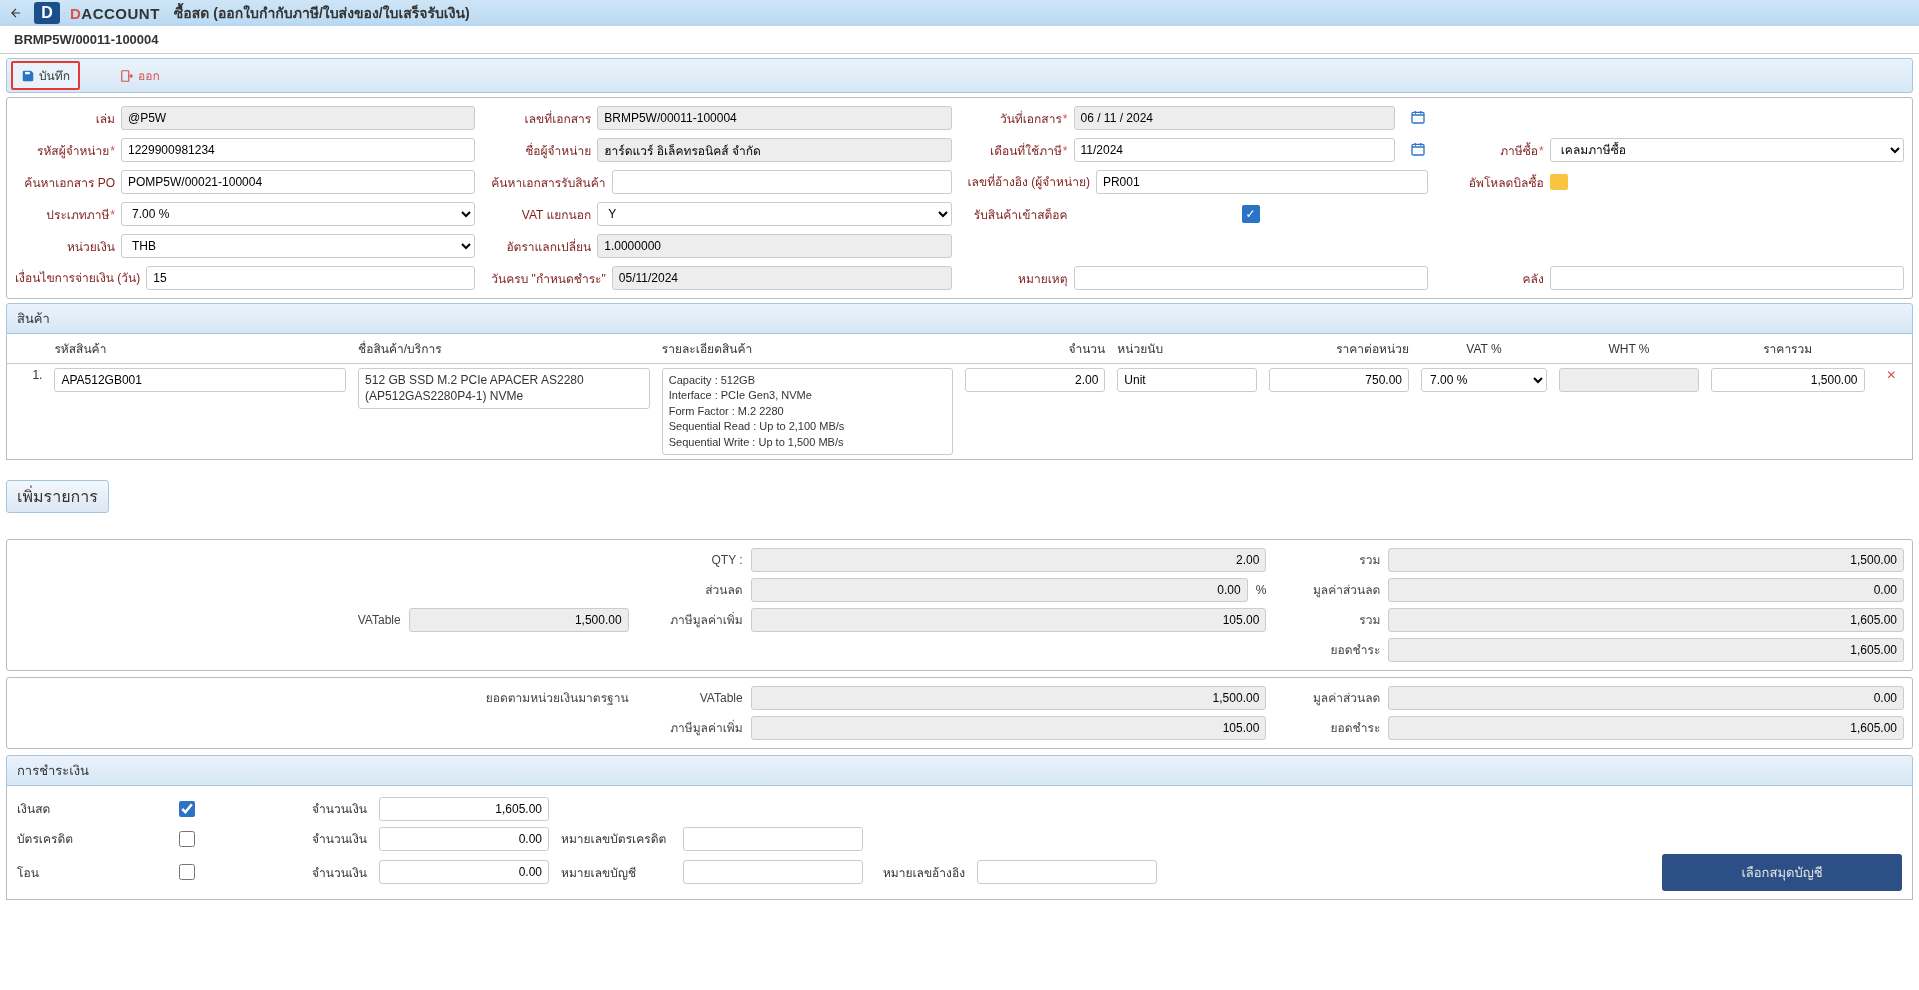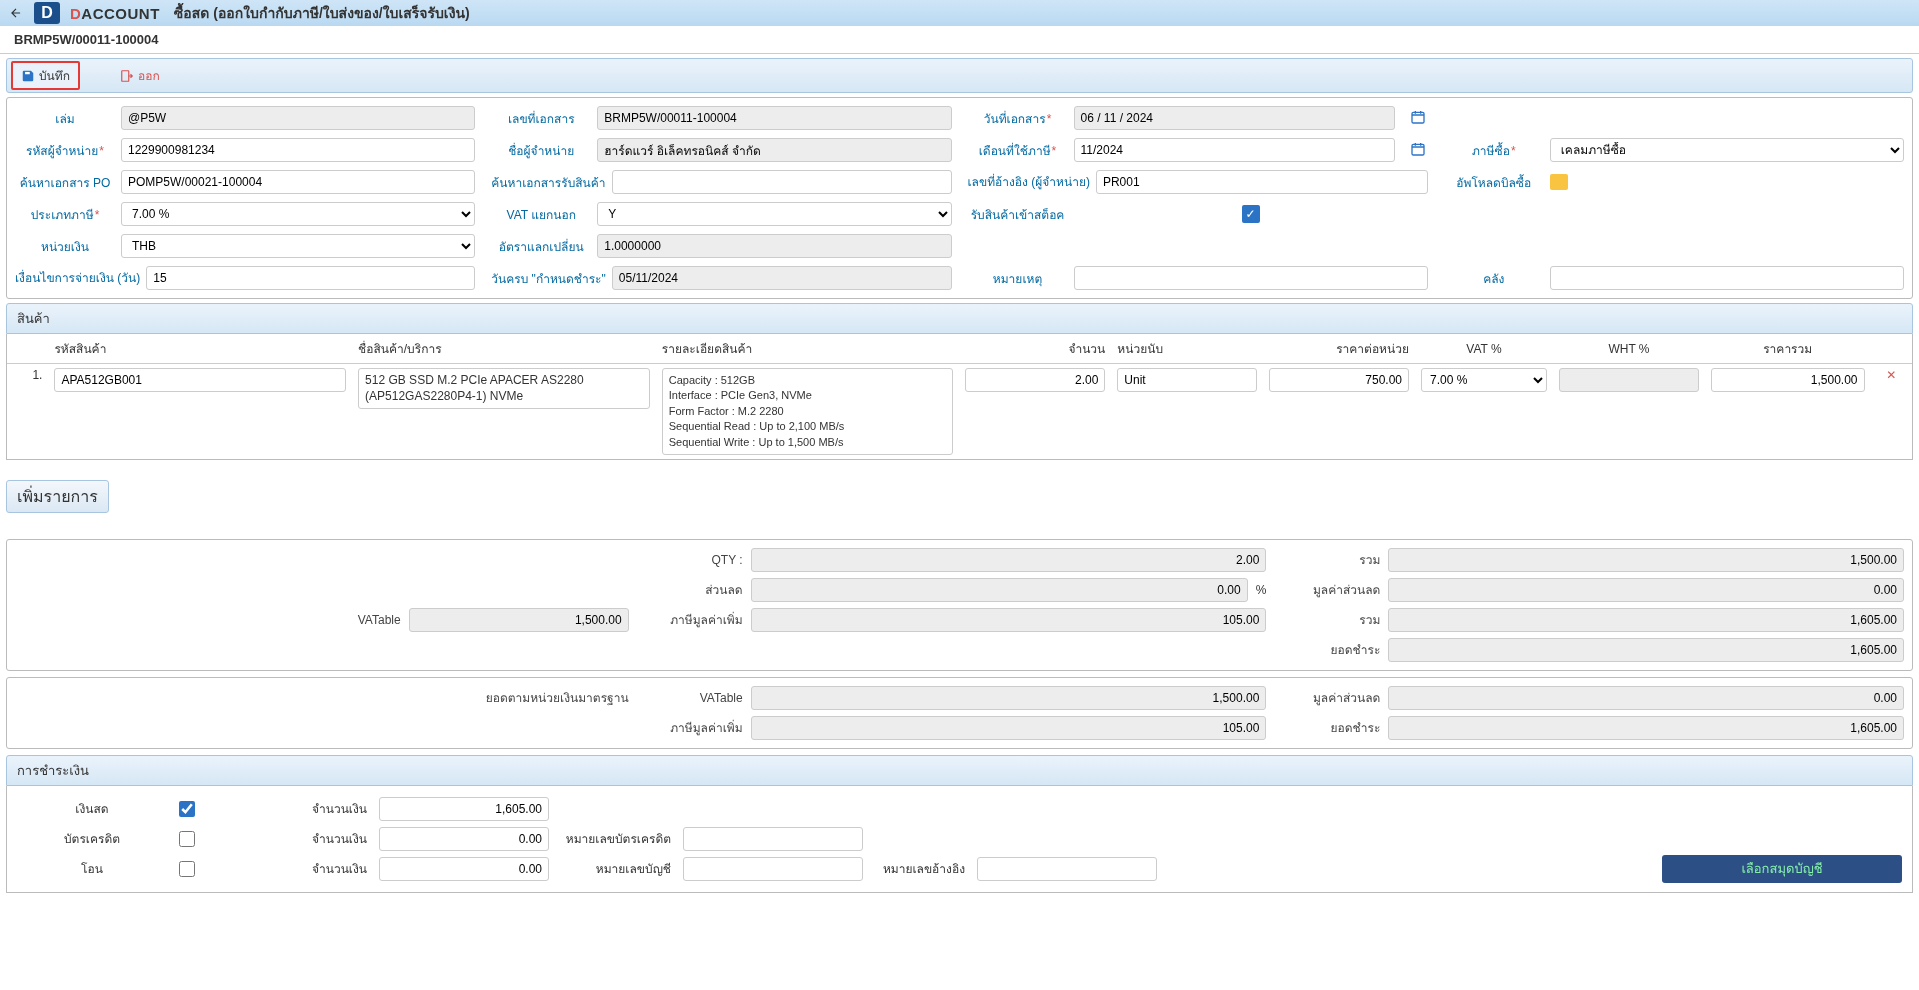--- a/index.html
+++ b/index.html
@@ -11,21 +11,21 @@
 .brand .d { color: #d9534f; }
 .page-title { font-weight: bold; font-size: 14px; color: #333; margin-left: 4px; }
 .doc-id-bar { padding: 6px 14px; font-weight: bold; font-size: 13px; color: #333; border-bottom: 1px solid #ccc; }
 .toolbar { background: linear-gradient(#eaf3fb, #d6e7f5); border: 1px solid #a8c5e0; border-radius: 3px; margin: 4px 6px; display: flex; align-items: center; padding: 2px 4px; gap: 24px; }
 .btn-save { border: 2px solid #e53935; background: #e9f2fa; padding: 3px 8px; display: flex; align-items: center; gap: 4px; cursor: pointer; font-size: 12px; border-radius: 2px; }
 .btn-exit { margin-left: 8px; color: #d9534f; display: flex; align-items: center; gap: 4px; cursor: pointer; font-size: 12px; padding: 3px 8px; }
 .icon-sq { width: 14px; height: 14px; display: inline-flex; align-items: center; justify-content: center; }
 .form-panel { border: 1px solid #bbb; border-radius: 3px; margin: 4px 6px; padding: 6px 8px; }
 .form-grid { display: grid; grid-template-columns: repeat(4, 1fr); gap: 4px 16px; }
 .field { display: flex; align-items: center; gap: 6px; min-height: 28px; }
-.field label { min-width: 100px; text-align: center; font-size: 12px; color: #0369a1; }
+.field label { min-width: 100px; text-align: right; font-size: 12px; color: #7f1d1d; }
 .req::after { content: "*"; color: #d9534f; margin-left: 1px; }
 .input, .select { flex: 1; height: 24px; border: 1px solid #ccc; border-radius: 3px; padding: 2px 6px; font-size: 12px; background: #fff; }
 .input.readonly, .select.readonly { background: #ededed; }
 .input-right { text-align: right; }
 .date-wrap { display: flex; align-items: center; flex: 1; gap: 15px; }
 .date-wrap .input { flex: 1; }
 .cal-icon { width: 18px; height: 18px; color: #2b74c5; }
 .folder-icon { width: 18px; height: 16px; background: #f9c440; border-radius: 2px; position: relative; }
 .checkbox-wrap { width: 18px; height: 18px; background: #2b74c5; border-radius: 2px; display: flex; align-items: center; justify-content: center; color: #fff; font-size: 12px; }
 .section-header { background: linear-gradient(#eaf3fb, #d6e7f5); border: 1px solid #a8c5e0; border-radius: 3px 3px 0 0; margin: 4px 6px 0; padding: 4px 10px; font-size: 13px; }
@@ -38,28 +38,28 @@
 .del-x { color: #d9534f; font-size: 16px; cursor: pointer; text-align: center; }
 .add-row-btn { background: linear-gradient(#f3f7fb,#dbe8f4); border: 1px solid #a8c5e0; border-radius: 3px; margin: 20px 6px; padding: 3px 10px; font-size: 16px; cursor: pointer; display: inline-block; }
 .totals-panel { border: 1px solid #bbb; border-radius: 3px; margin: 6px 6px; padding: 8px 8px; }
 .totals-grid { display: grid; grid-template-columns: 1fr 1fr 1fr; gap: 6px 24px; }
 .trow { display: flex; align-items: center; gap: 8px; }
 .trow label { min-width: 90px; text-align: right; font-size: 12px; color: #444; }
 .trow .input { flex: 1; }
 .payment-header { background: linear-gradient(#eaf3fb, #d6e7f5); border: 1px solid #a8c5e0; border-radius: 3px 3px 0 0; margin: 6px 6px 0; padding: 4px 10px; font-size: 13px; }
 .payment-body { border: 1px solid #bbb; border-top: none; margin: 0 6px 6px; padding: 8px 10px; }
 .pay-row { display: flex; align-items: center; gap: 12px; min-height: 30px; }
-.pay-row .plabel { width: 150px; text-align: center; font-size: 12px; font-family: Liberation Serif, serif; }
+.pay-row .plabel { width: 150px; text-align: left; font-size: 12px; font-family: Liberation Serif, serif; }
 .pay-row .pcheck { width: 16px; height: 16px; }
 .pay-row .amount-label { width: 160px; text-align: right; font-size: 12px; }
 .pay-row .pinput { width: 170px; height: 24px; border: 1px solid #ccc; border-radius: 3px; padding: 2px 6px; font-size: 12px; text-align: right; }
-.pay-row .note-label { width: 110px; text-align: right; font-size: 12px; }
+.pay-row .note-label { width: 110px; font-size: 12px; }
 .pay-row .note-input { width: 180px; height: 24px; border: 1px solid #ccc; border-radius: 3px; padding: 2px 6px; font-size: 12px; }
 .pay-row .ref-label { width: 90px; text-align: right; font-size: 12px; }
-.select-account-btn { background: #2c4f85; color: #86efac; border: none; border-radius: 3px; padding: 0 28px; font-size: 13px; cursor: pointer; margin-left:auto; height:28px; min-width:240px; }
+.select-account-btn { background: #2c4f85; color: #e5e5e5; border: none; border-radius: 3px; padding: 0 28px; font-size: 13px; cursor: pointer; margin-left:auto; height:37px; min-width:240px; }
 .tright { text-align: right; }
 .select-sm { height: 24px; border: 1px solid #ccc; border-radius: 3px; padding: 2px 4px; font-size: 12px; background:#fff; }
 </style>
 </head>
 <body>
 
 
 
 <div class="header">
   <div class="back-icon">

